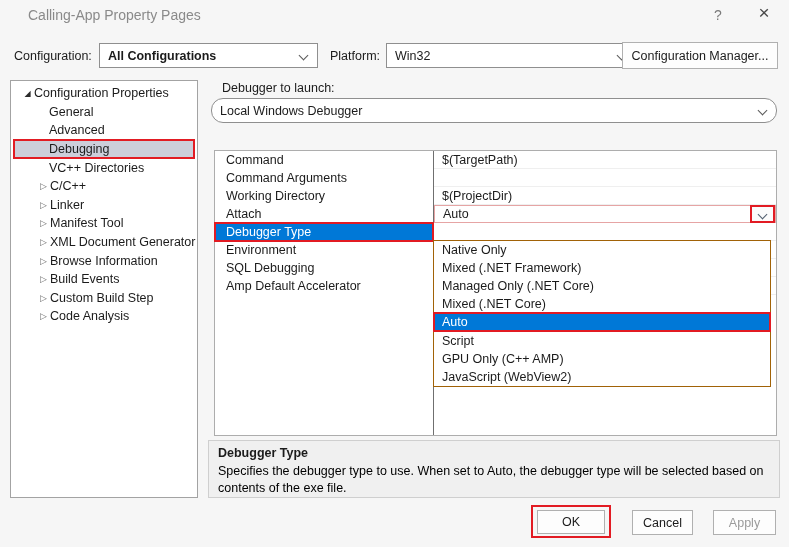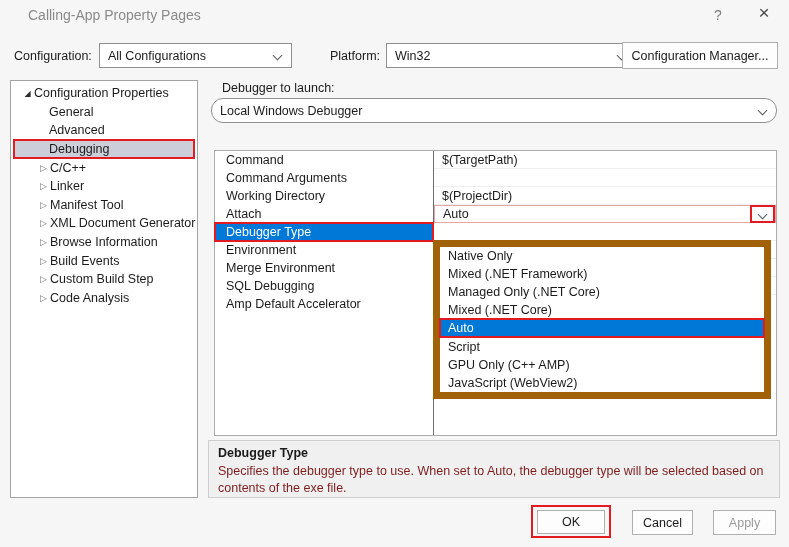--- a/index.html
+++ b/index.html
@@ -77,54 +77,54 @@
   .ddbtn {
     position:absolute; right:1px; top:0; width:23px; height:16px;
     background:#fbfbfb; display:flex; align-items:center; justify-content:center;
     outline:2px solid #e21b23; outline-offset:-1px;
   }
   .ddbtn .chev { border-color:#4f5d6d; }
 
   
   .list {
     left:433px; top:240px; width:338px;
-    background:#fff; border:7px solid #a16207; z-index:5;
+    background:#fff; border:1px solid #a16207; z-index:5;
   }
   .opt { height:18.1px; display:flex; align-items:center; padding-left:8px; }
   .opt-sel {
     background:#0078d7; color:#fff;
     outline:2px solid #e21b23; outline-offset:-1px;
   }
 
   
   .desc {
     left:208px; top:440px; width:572px; height:58px;
     background:#f0f0f0; border:1px solid #cfcfcf; padding:5px 10px 0 9px;
   }
   .desc-title { font-weight:bold; margin-bottom:3px; }
-  .desc-text { line-height:16.5px; width:553px; color:#7f1d1d; }
+  .desc-text { line-height:16.5px; width:553px; color:#000000; }
 
   
   .okwrap {
     left:531px; top:505px; width:80px; height:33px;
     border:2px solid #e21b23; display:flex; align-items:center; justify-content:center;
   }
   .okbtn { position:static; width:68px; height:24px; }
   .cancelbtn { left:632px; top:510px; width:61px; height:25px; }
   .applybtn { left:713px; top:510px; width:63px; height:25px; color:#9b9b9b; }
 </style>
 </head>
 <body>
 
 <div class="abs title">Calling-App Property Pages</div>
 <div class="abs helpbtn">?</div>
 <div class="abs closebtn">×</div>
 
 <div class="abs lbl" style="left:14px;">Configuration:</div>
-<div class="dd" style="left:99px; width:193px;">
+<div class="dd" style="left:99px; width:219px;font-weight:bold;">
   <span>All Configurations</span>
   <span class="chev"></span>
 </div>
 <div class="abs lbl" style="left:330px;">Platform:</div>
 <div class="dd" style="left:386px; width:250px;text-align:right;">
   <span>Win32</span>
   <span class="chev"></span>
 </div>
 <div class="btn cmbtn">Configuration Manager...</div>
 
@@ -134,20 +134,23 @@
     <span>Configuration Properties</span>
   </div>
   <div class="titem t-leaf">
       <span>General</span>
     </div>
   <div class="titem t-leaf">
       <span>Advanced</span>
     </div>
   <div class="titem t-sel">
       <span>Debugging</span>
+    </div>
+  <div class="titem t-leaf">
+      <span>VC++ Directories</span>
     </div>
   <div class="titem t-exp">
     <span class="glyph">▷</span>
     <span>C/C++</span>
   </div>
   <div class="titem t-exp">
     <span class="glyph">▷</span>
     <span>Linker</span>
   </div>
   <div class="titem t-exp">
@@ -184,21 +187,20 @@
 
 <div class="abs grid">
   <div class="colsplit"></div>
   <div class="names">
     <div class="prow">Command</div>
     <div class="prow">Command Arguments</div>
     <div class="prow">Working Directory</div>
     <div class="prow">Attach</div>
     <div class="prow prow-sel">Debugger Type</div>
     <div class="prow">Environment</div>
-    <div class="prow">Merge Environment</div>
     <div class="prow">SQL Debugging</div>
     <div class="prow">Amp Default Accelerator</div>
   </div>
   <div class="vals">
     <div class="vrow">$(TargetPath)</div>
     <div class="vrow"></div>
     <div class="vrow">$(ProjectDir)</div>
     <div class="vrow vrow-sel">
       <span>Auto</span>
       <span class="ddbtn">

